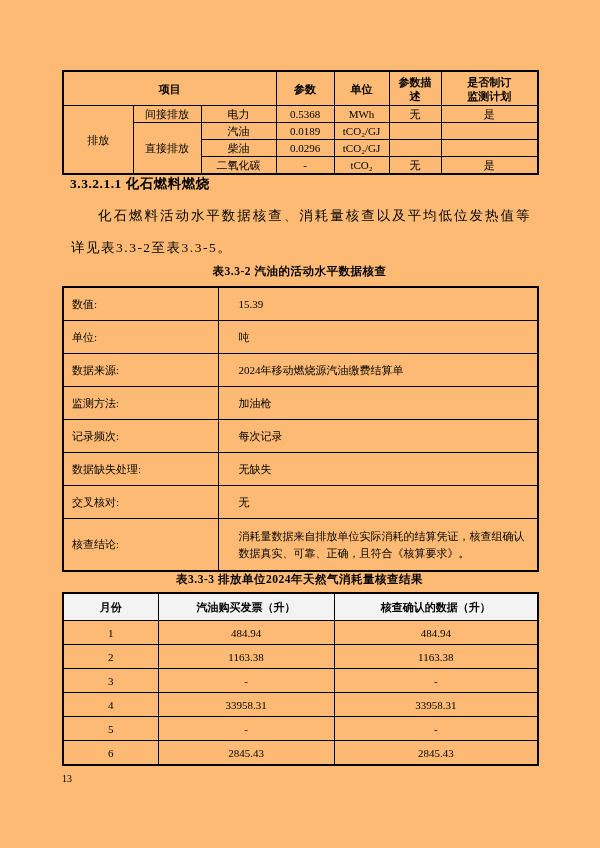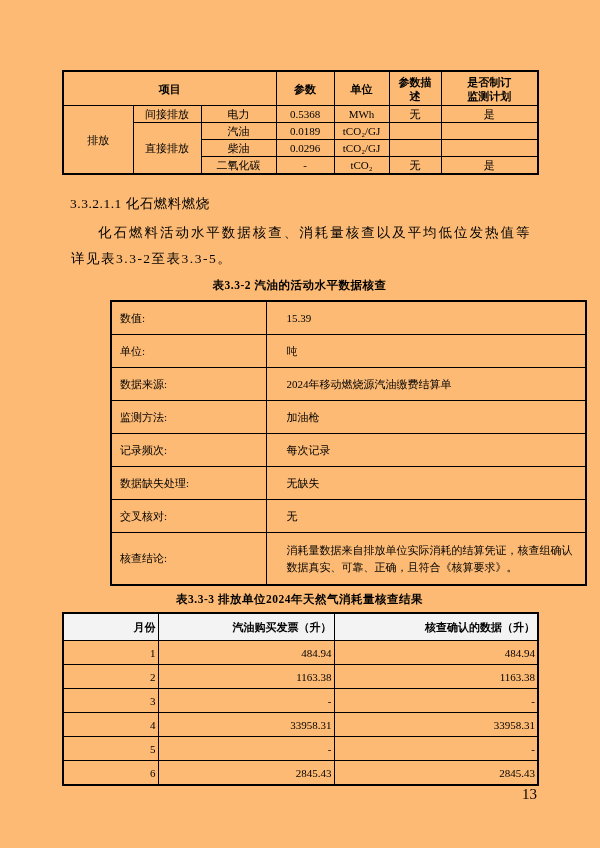--- a/index.html
+++ b/index.html
@@ -19,54 +19,54 @@
   td { padding: 0 2px; font-size: 11px; line-height: 14px; overflow: hidden; }
 
   
   .t1 td { text-align: center; vertical-align: middle; }
   .t1 .head td { height: 33px; font-weight: bold; }
   .t1 .head .pre { white-space: pre-line; }
   .t1 .datarow td { height: 16px; }
 
   
   .heading {
-    margin: 20px 0 0 8px;
-    font-size: 13.5px; font-weight: normal;
+    margin: 0 0 0 8px;
+    font-size: 13.5px; font-weight: bold;
     letter-spacing: 0.5px;
   }
   .para {
     margin: 7px 6px 0 9px;
-    font-size: 13.5px; line-height: 26px;
+    font-size: 13.5px; line-height: 32px;
     text-indent: 2em;
     text-align: justify;
     letter-spacing: 1.5px;
   }
 
   .caption {
-    margin-top: 6px;
     text-align: center;
     font-size: 11.5px; font-weight: bold;
     letter-spacing: 0.5px;
   }
 
   
-  .t2 { margin-top: 7px; margin-left: 48px; }
+  .t2 { margin-top: 7px; }
   .t2 td { vertical-align: middle; height: 32px; }
   .t2 .lbl { padding-left: 8px; }
   .t2 .val { padding-left: 20px; }
   .t2 .tall td { height: 45px; line-height: 17px; padding-top: 3px; padding-bottom: 3px; padding-right: 6px; }
 
   
   .t3 { margin-top: 5px; }
-  .t3 td { text-align: right; vertical-align: middle; height: 23px; }
+  .t3 td { text-align: center; vertical-align: middle; height: 23px; }
   .t3 .head td { height: 26px; font-weight: bold; background: #f3f3f3; }
 
   .pagenum {
-    text-align: right;
-    font-size: 15px;
+    margin-top: 7px;
+    text-align: left;
+    font-size: 10px;
   }
 </style>
 </head>
 <body>
 
 <div class="page">
   <div class="content">
 
     <table class="t1">
       <colgroup>

